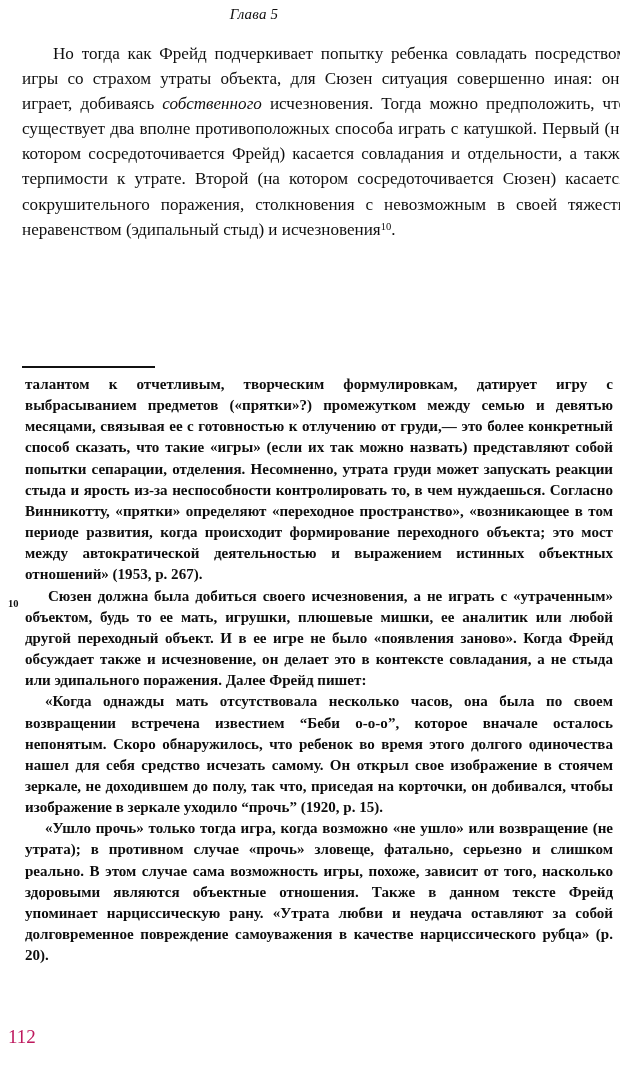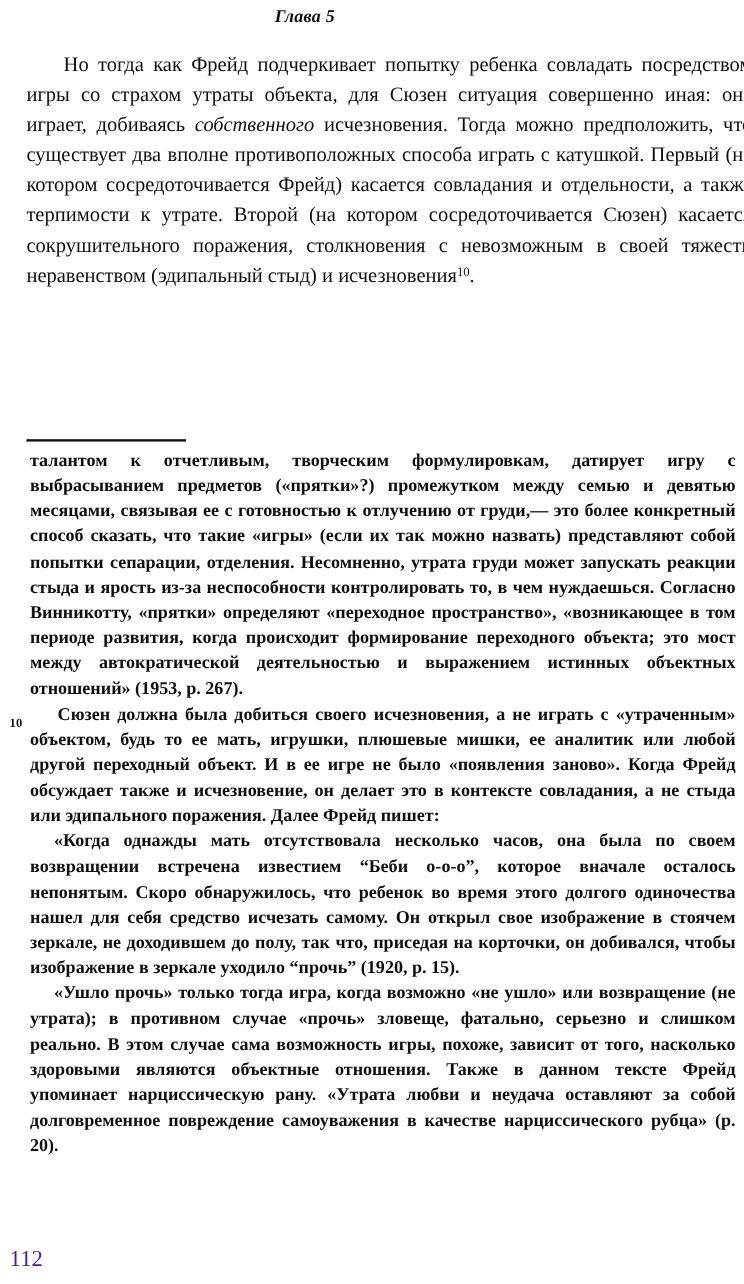--- a/index.html
+++ b/index.html
@@ -22,21 +22,21 @@
   }
 
   
   .running-head {
     position: absolute;
     top: 6px;
     left: 0;
     width: 508px;
     text-align: center;
     font-style: italic;
-    font-weight: 700;
+    font-weight: 400;
     font-size: 15px;
     letter-spacing: 0.2px;
     color: #100f0f;
   }
 
   
   .body-block {
     position: absolute;
     top: 41px;
     left: 22px;
@@ -108,22 +108,21 @@
     color: #111111;
   }
 
   
   .folio {
     position: absolute;
     top: 1026px;
     left: 8px;
     font-size: 19px;
     line-height: 22px;
-    color: #4c1d95;
-    margin-top: 13px;
+    color: #be185d;
   }
 </style>
 </head>
 <body>
 
 <div id="page">
 
   <div class="running-head">Глава 5</div>
 
   <div class="body-block">

